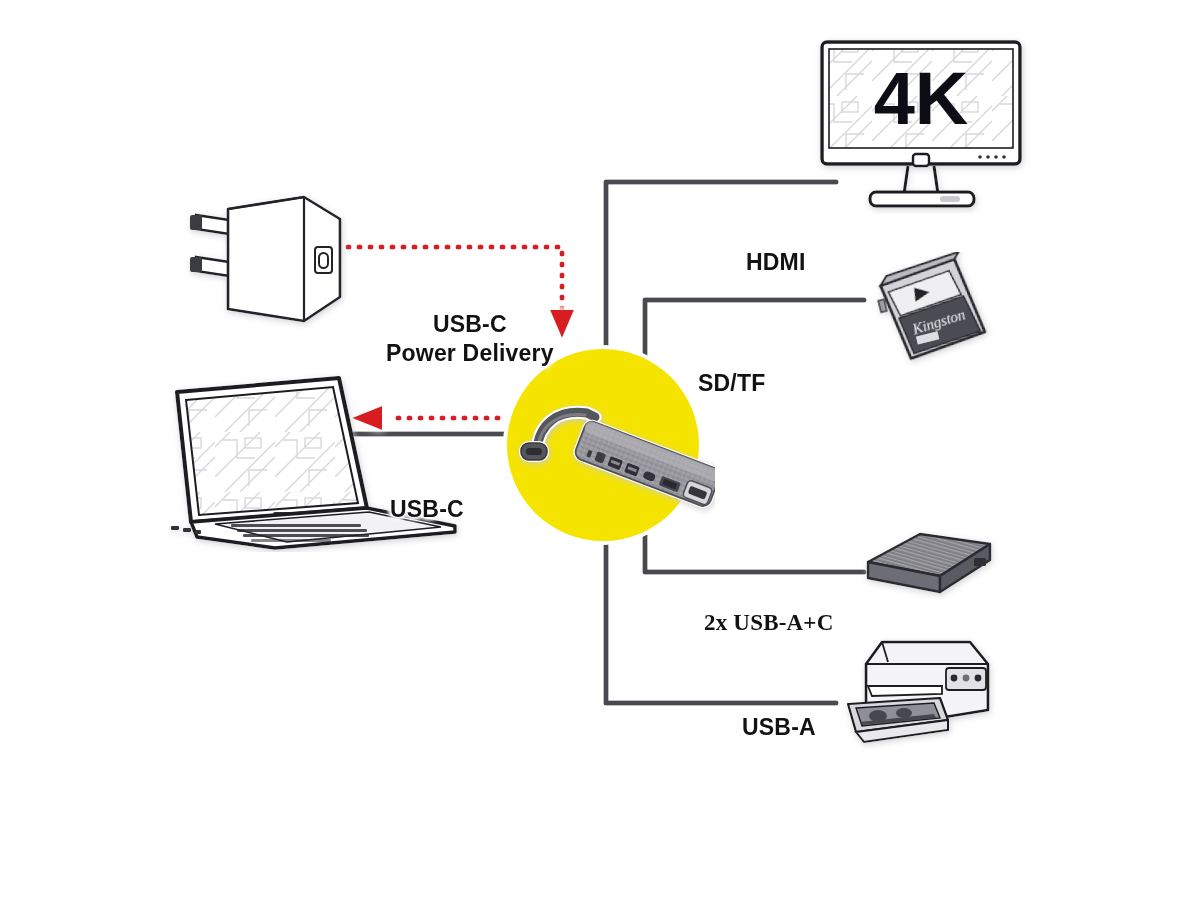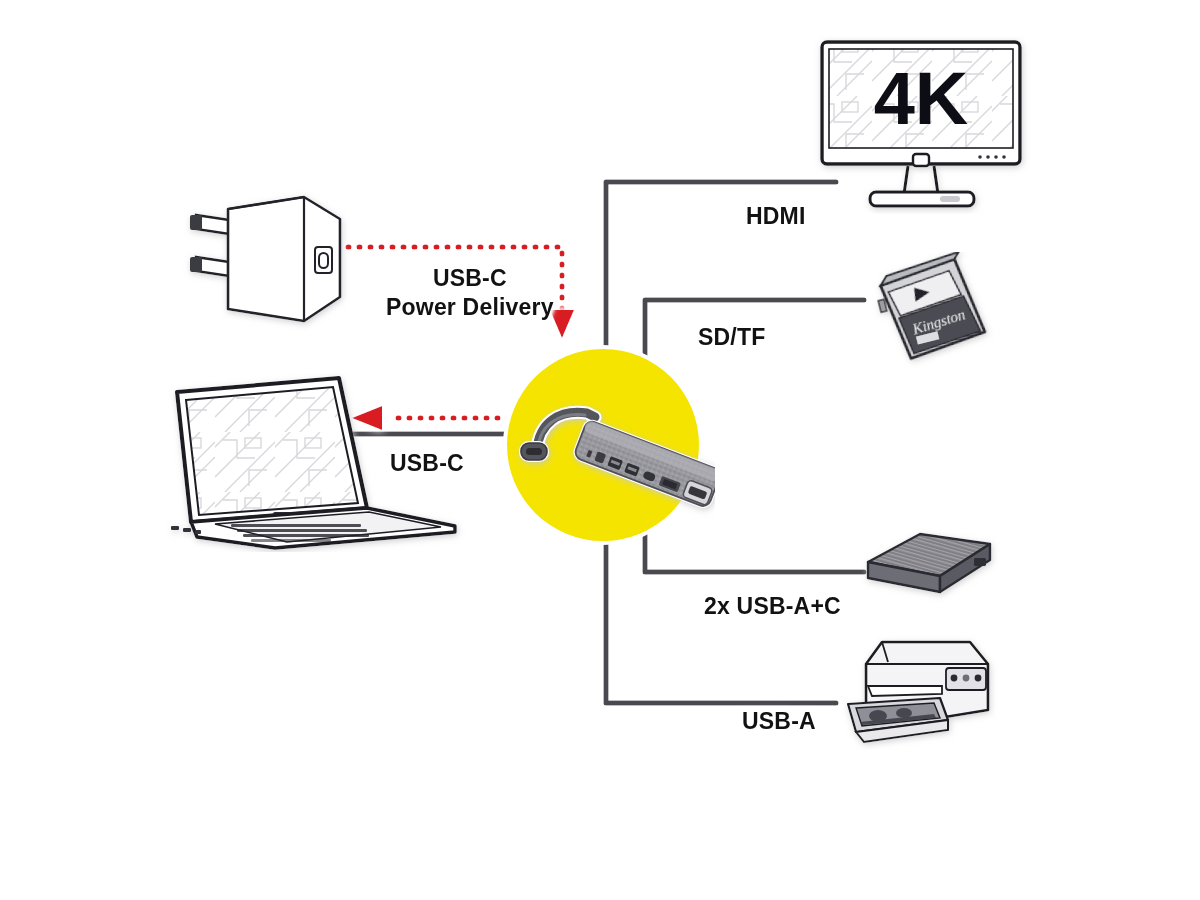--- a/index.html
+++ b/index.html
@@ -11,20 +11,21 @@
   #stage{position:absolute;inset:0;width:1200px;height:900px;}
   .lbl{
     position:absolute;
     font-weight:bold;
     color:#121212;
     white-space:nowrap;
     letter-spacing:.2px;
     text-shadow:
       0 0 5px #fff,0 0 5px #fff,0 0 5px #fff,0 0 9px #fff,
       2px 0 4px #fff,-2px 0 4px #fff,0 2px 4px #fff,0 -2px 4px #fff;
+    margin-top: 46px;
   }
   .lbl.l1{font-size:23px;}
   .lbl.l2{font-size:23px;line-height:29px;white-space:pre;text-align:center;}
   svg{position:absolute;left:0;top:0;}
   .dev{position:absolute;}
 </style>
 </head>
 <body>
 
 <div id="stage">
@@ -230,17 +231,17 @@
 
   <div class="lbl l2" style="left:386px;top:264px;">USB-C
 Power Delivery</div>
 
   <div class="lbl l1" style="left:390px;top:450px;">USB-C</div>
 
   <div class="lbl l1" style="left:746px;top:203px;">HDMI</div>
 
   <div class="lbl l1" style="left:698px;top:324px;">SD/TF</div>
 
-  <div class="lbl l1" style="left:704px;top:593px;">2x USB-A+C</div>
-
-  <div class="lbl l1" style="left:742px;top:708px;">USB-A</div>
+  <div class="lbl l1" style="left:704px;top:564px;font-family:Liberation Serif, serif;">2x USB-A+C</div>
+
+  <div class="lbl l1" style="left:742px;top:668px;">USB-A</div>
 
 </div>
 
 </body></html>

